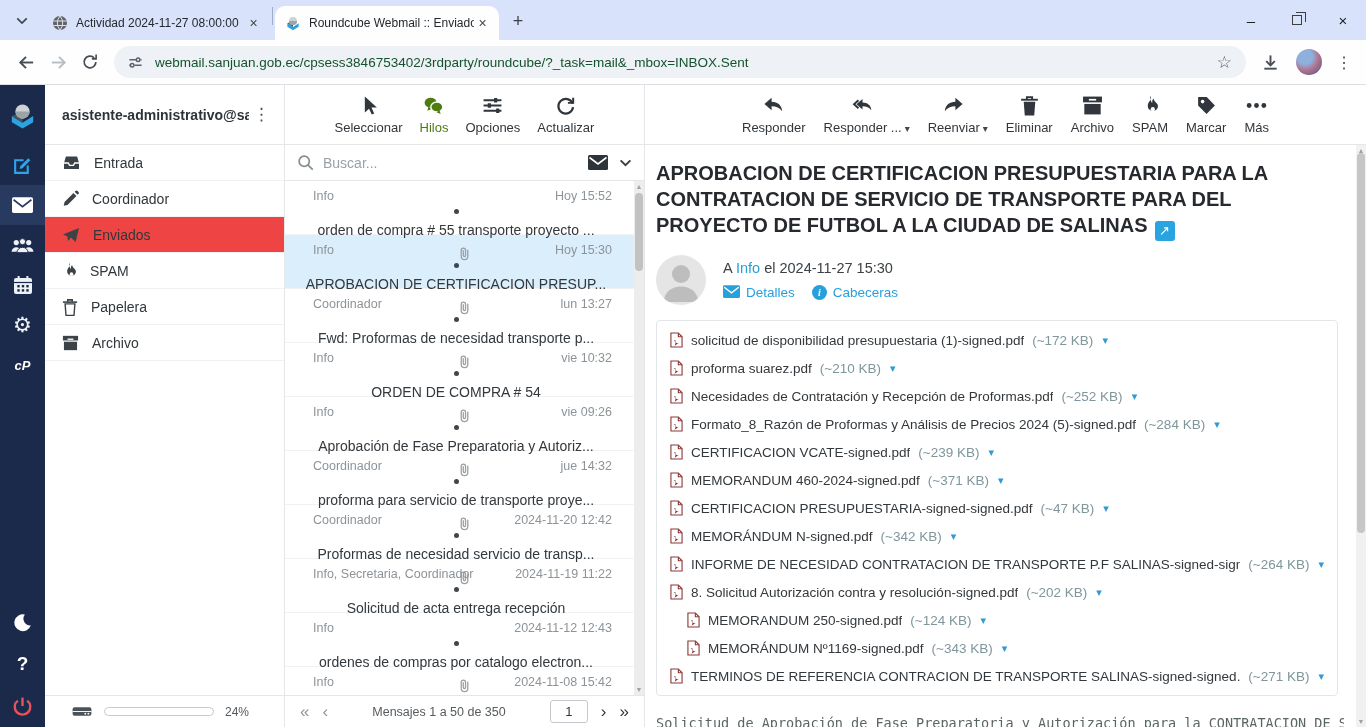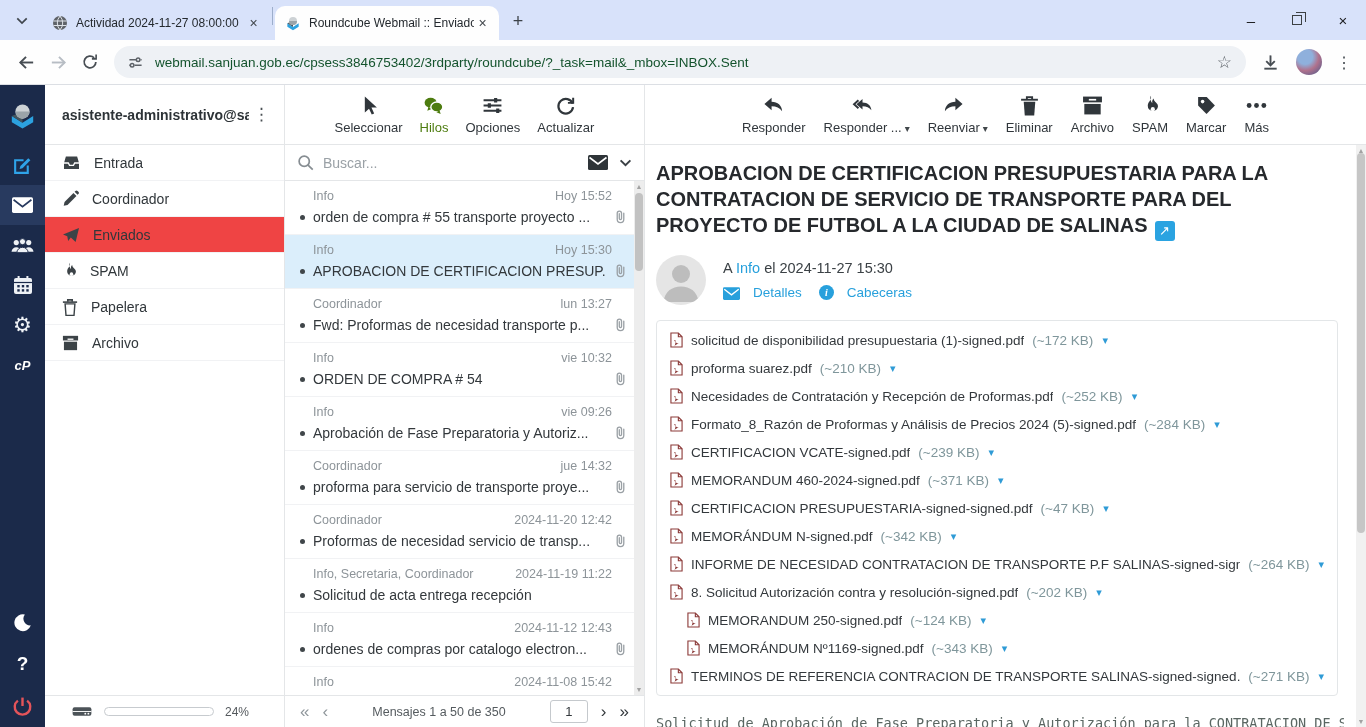--- a/index.html
+++ b/index.html
@@ -95,21 +95,21 @@
   .search-input { flex:1; border:none; outline:none; background:transparent; font-size:14px;
                   color:#31373b; font-family:"Liberation Sans",sans-serif; min-width:0; }
   .search-input::placeholder { color:#9aa1a6; }
   .search-scope { color:#2e3438; display:flex; }
   .search-chevron { color:#3a4045; display:flex; margin-left:2px; }
 
   .messages { flex:1; overflow:hidden; }
   .msg { height:54px; padding:8px 32px 0 15px; border-bottom:1px solid #f1f2f4; }
   .msg-l1 { display:flex; justify-content:space-between; font-size:12.5px; color:#8d9499;
             padding-left:13px; }
-  .msg-l2 { display:flex; align-items:center; gap:8px; margin-top:6px; }
+  .msg-l2 { display:flex; align-items:center; gap:8px; margin-top:6px;flex-direction:column; }
   .msg-dot { width:5px; height:5px; border-radius:50%; background:#40464a; flex:0 0 auto; }
   .msg-subject { flex:1; font-size:14px; color:#33383c; white-space:nowrap; overflow:hidden; }
   .msg-clip { color:#9aa0a5; flex:0 0 auto; display:flex; margin-right:-16px; }
   .msg--selected { background:#dbeefb; }
 
   .list-scroll { position:absolute; right:0; top:96px; bottom:32px; width:10px; background:#ededed;
                  display:flex; flex-direction:column; align-items:center; font-size:7px; color:#a2a2a2; }
   .list-scroll .sc-up { margin-top:2px; }
   .list-scroll .sc-down { margin-top:auto; margin-bottom:2px; }
   .list-thumb { position:absolute; top:12px; left:1px; width:8px; height:78px;
@@ -132,21 +132,21 @@
   .subject { font-size:20px; font-weight:bold; color:#26292d; line-height:26px; max-width:692px; }
   .ext-link { display:inline-flex; width:20px; height:20px; background:#2aa3e1; border-radius:3px;
               color:#fff; align-items:center; justify-content:center; font-size:13px;
               margin-left:7px; vertical-align:-3px; font-weight:normal; }
   .meta { display:flex; gap:17px; margin-top:14px; }
   .avatar { width:50px; height:50px; border-radius:50%; background:#e5e5e5; overflow:hidden;
             flex:0 0 auto; }
   .meta-l1 { font-size:14.5px; color:#3b4145; margin-top:5px; }
   .to-link { color:#27a0dc; }
   .meta-l2 { display:flex; gap:17px; margin-top:9px; align-items:center; }
-  .hlink { display:flex; align-items:flex-end; gap:13px; font-size:13.5px; color:#27a0dc; }
+  .hlink { display:flex; align-items:flex-start; gap:6px; font-size:13.5px; color:#27a0dc; }
   .hlink .env { display:flex; color:#27a0dc; }
   .info-circle { width:15px; height:15px; border-radius:50%; background:#27a0dc; color:#fff;
                  font-size:10px; font-weight:bold; font-style:italic; display:flex;
                  align-items:center; justify-content:center; font-family:"Liberation Serif",serif; }
   .attachments { border:1px solid #e3e6e8; border-radius:4px; margin-top:15px; max-width:682px;
                  padding:5px 13px; display:flex; flex-wrap:wrap; }
   .att { display:flex; align-items:center; gap:8px; height:28px; width:100%; font-size:13.5px; }
   .att--half { width:auto; margin-right:28px;padding-left:17px; }
   .att svg { color:#8c3a38; flex:0 0 auto; }
   .att-name { color:#33383c; white-space:nowrap; overflow:hidden; }

